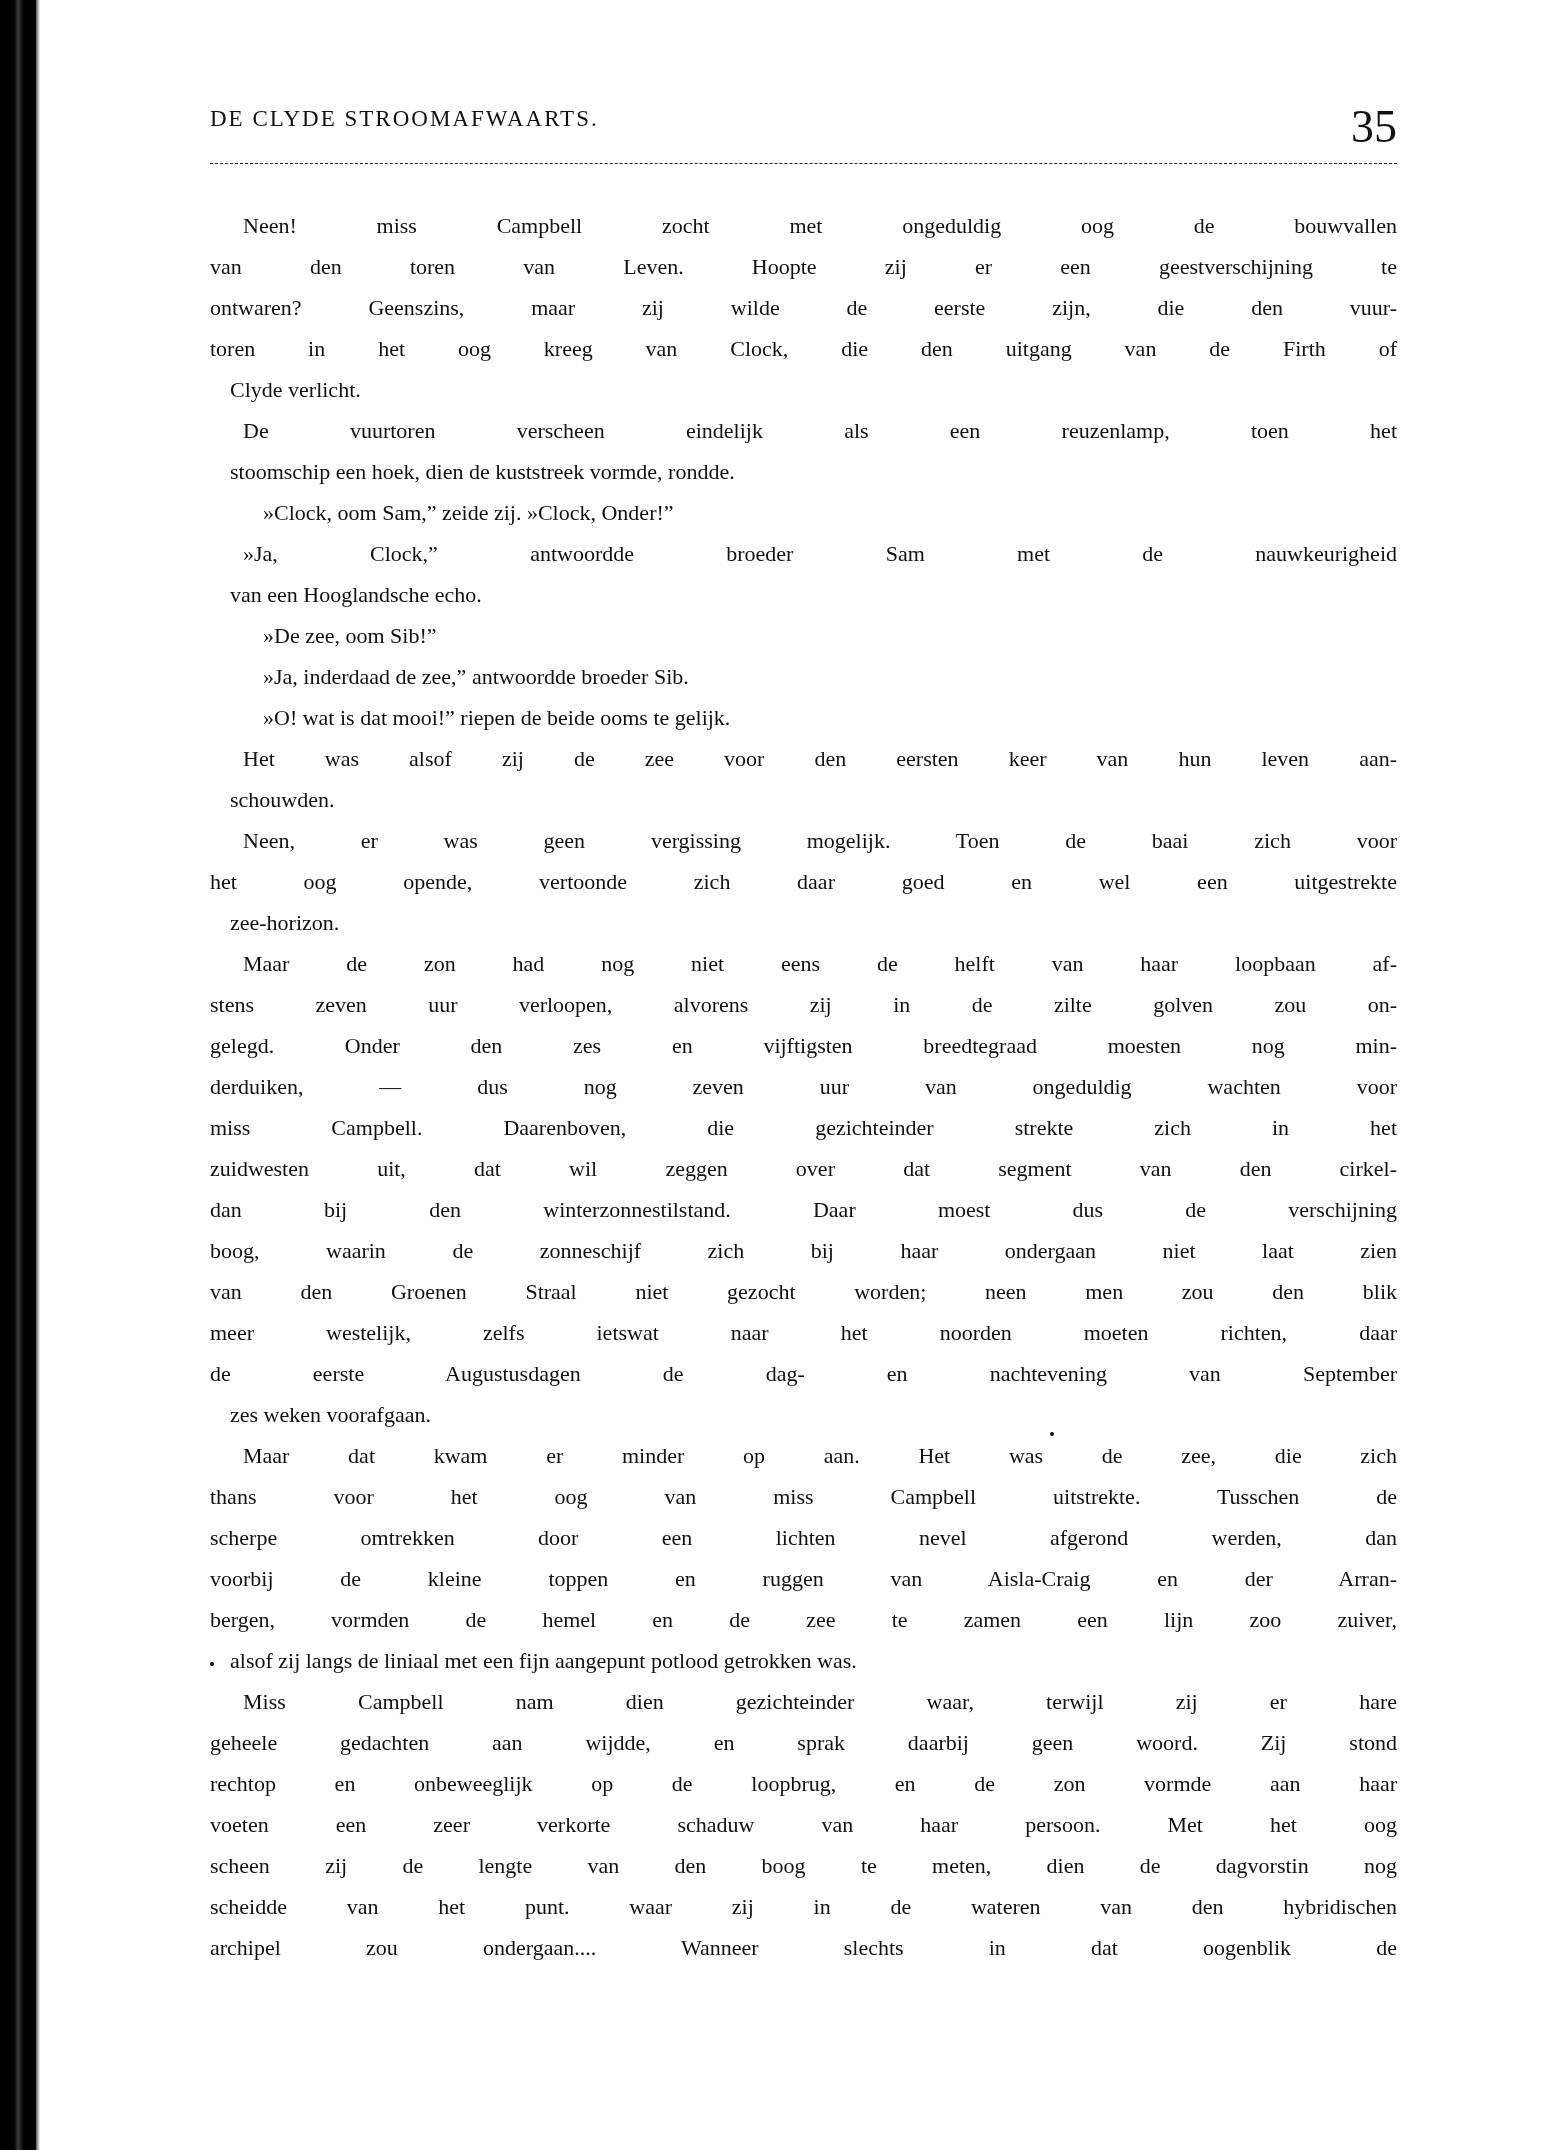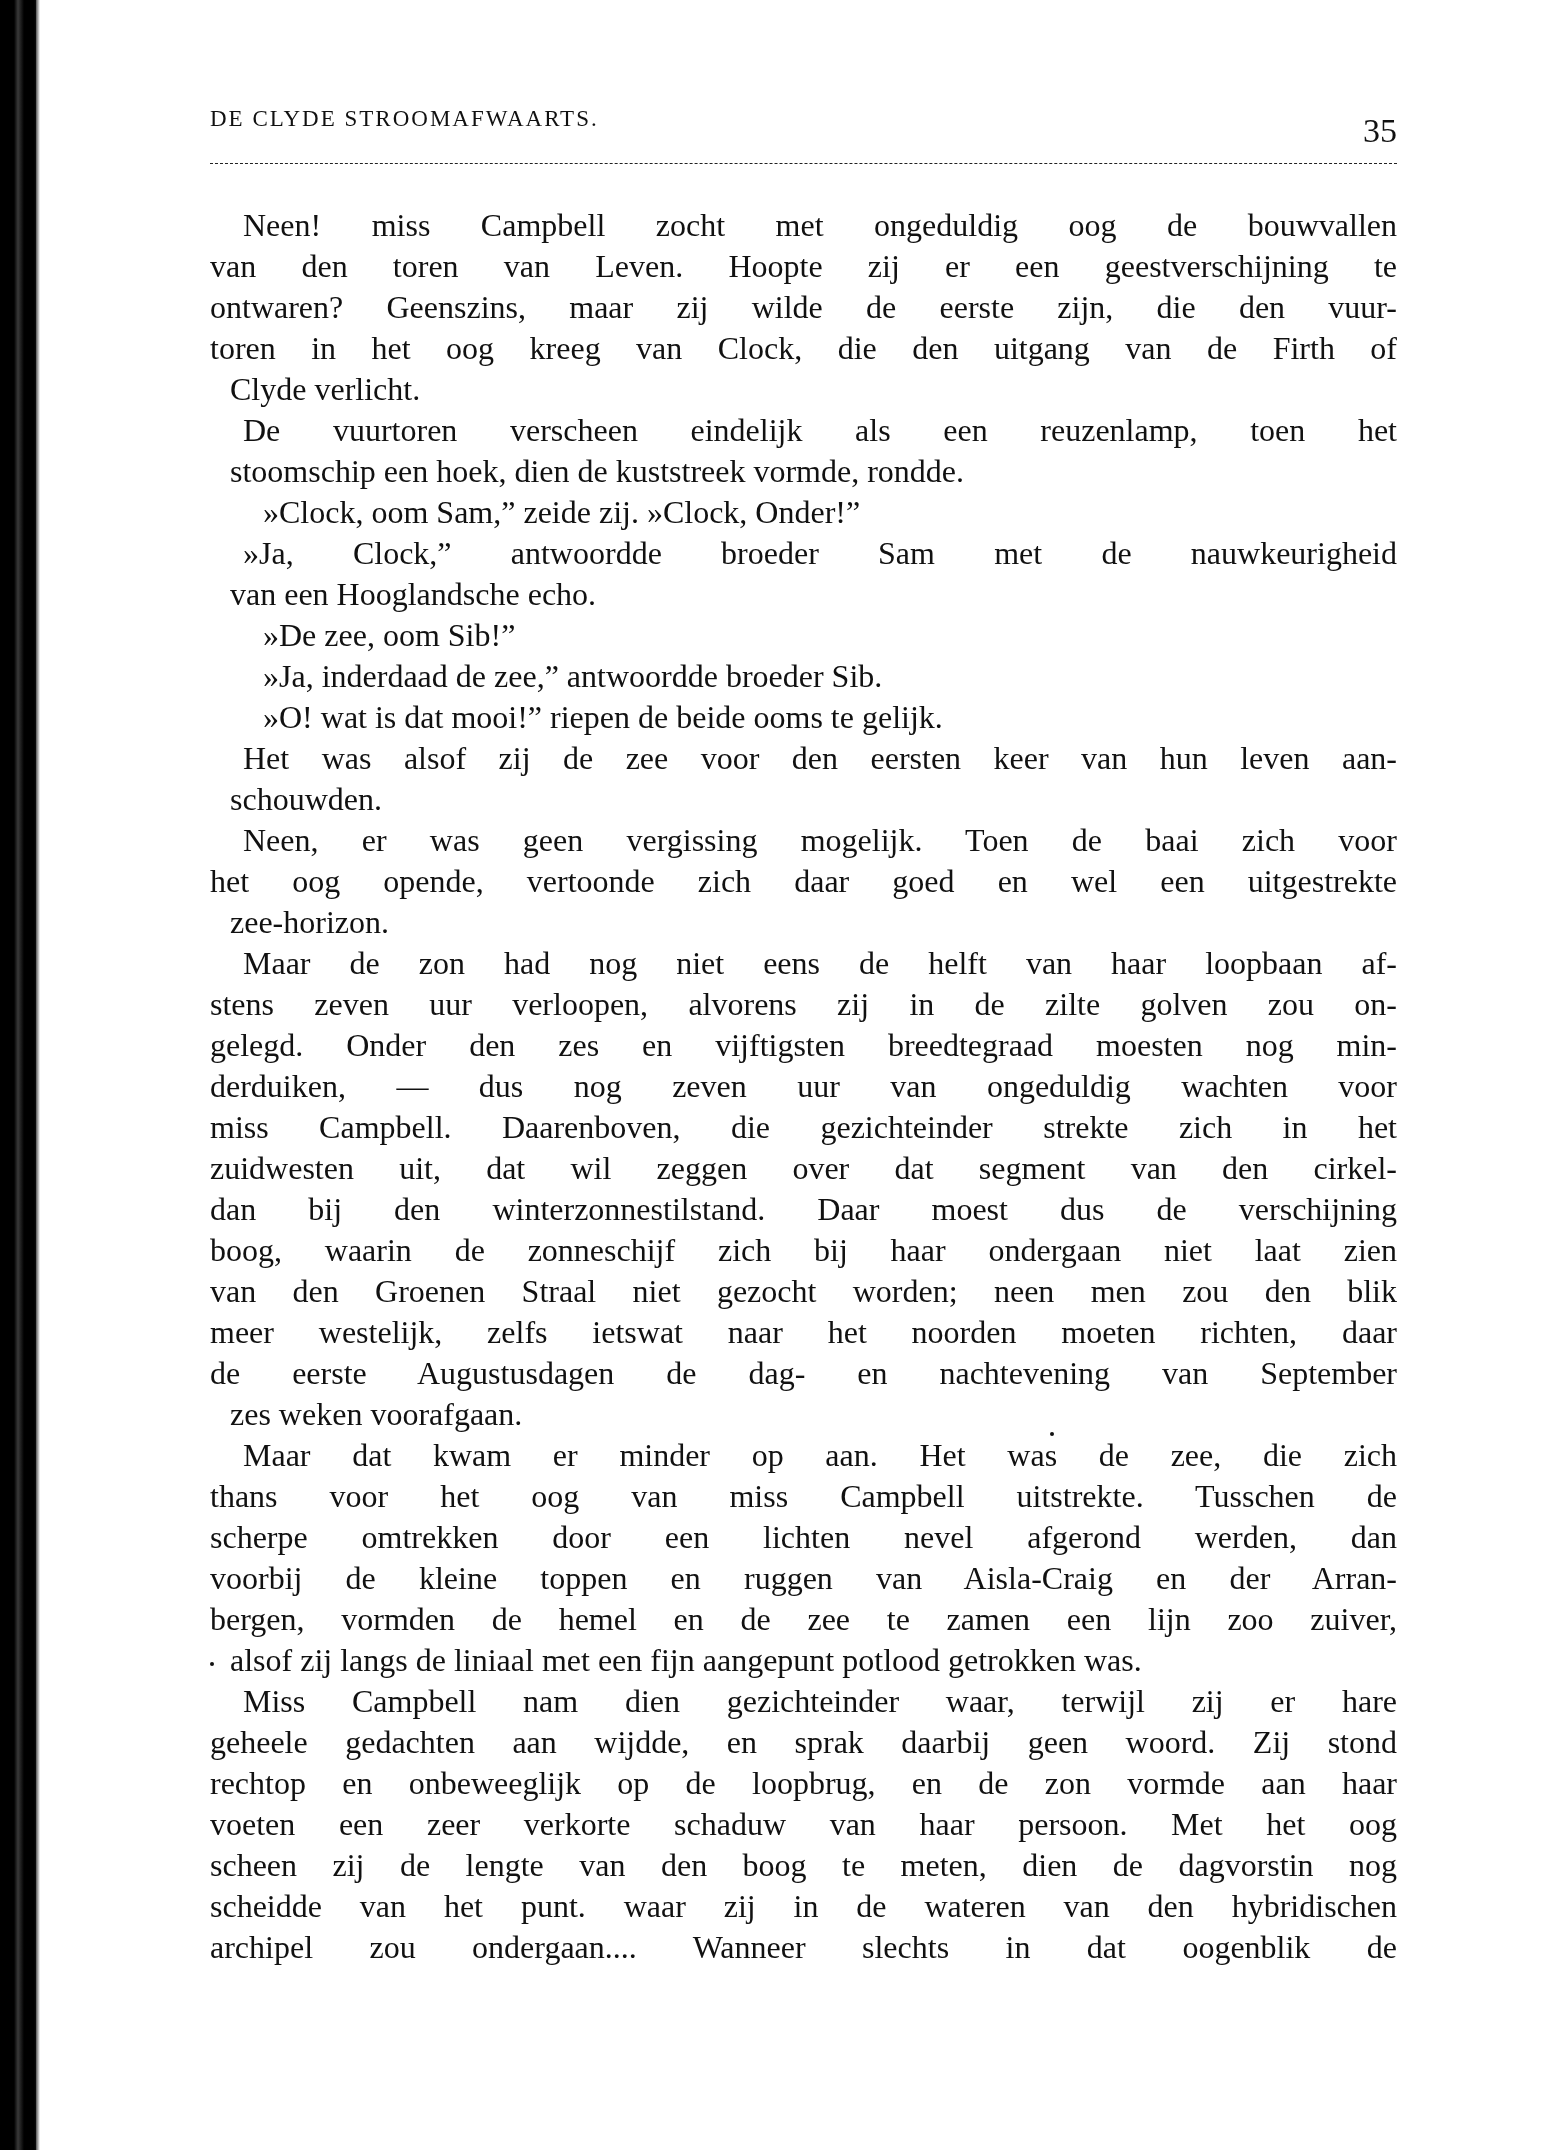--- a/index.html
+++ b/index.html
@@ -44,42 +44,42 @@
       left: 0;
       right: 0;
       text-align: left;
       font-size: 23px;
       letter-spacing: 2px;
       top: 6px;
     }
     .page-number {
       position: absolute;
       right: 0;
-      top: 12px;
-      font-size: 34px;
+      top: 0;
+      font-size: 46px;
     }
     .rule {
       position: absolute;
       top: 163px;
       left: 210px;
       width: 1187px;
       height: 0;
       border-top: 1.5px dashed #222;
     }
     .body {
       position: absolute;
       top: 205px;
       left: 210px;
       width: 1187px;
     }
     .line {
       display: block;
       height: 41px;
       line-height: 41px;
-      font-size: 32px;
+      font-size: 22px;
       white-space: nowrap;
       text-align: justify;
       text-align-last: justify;
     }
     .line.last {
       text-align-last: left;
       margin-left: 20px;
     }
     .line.indent {
       padding-left: 33px;

